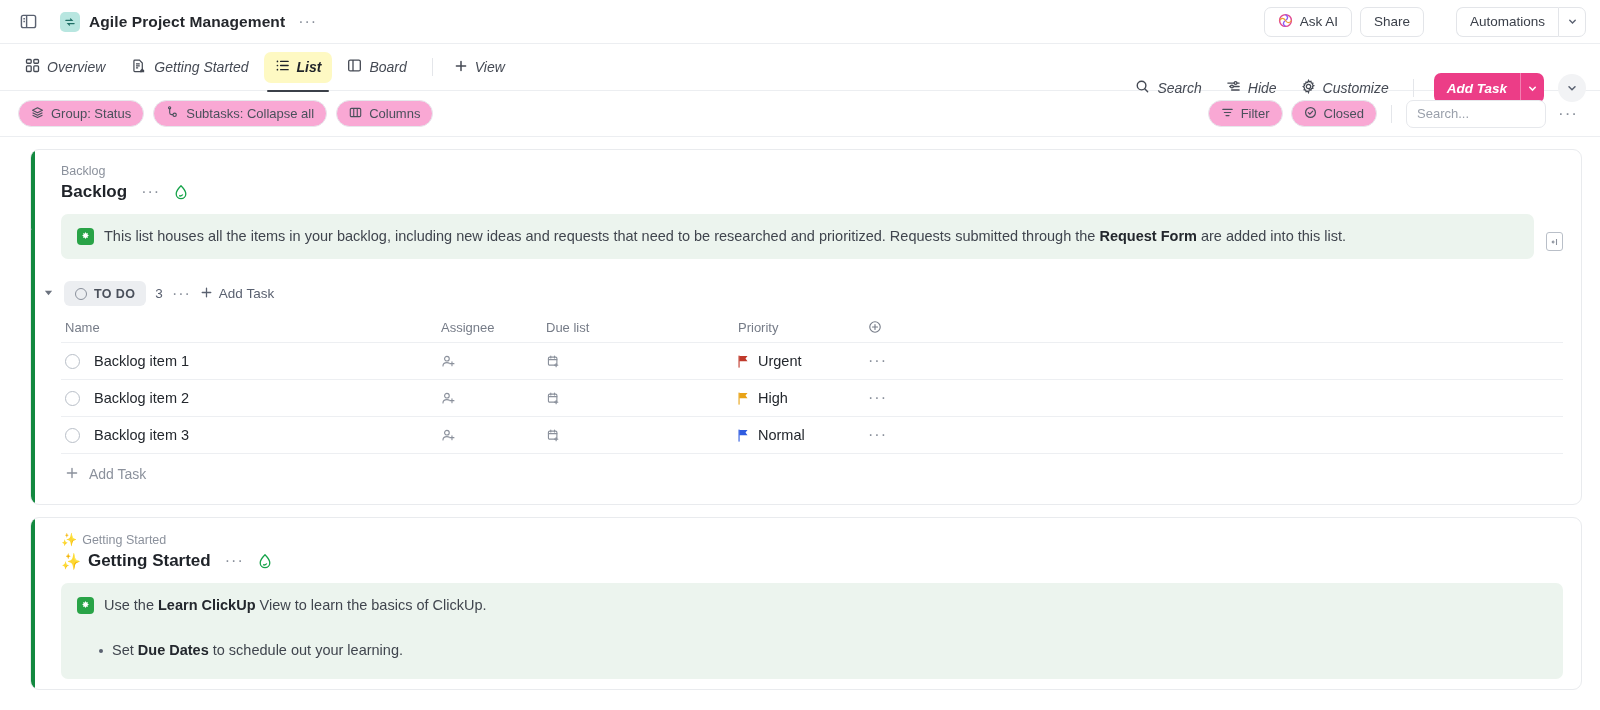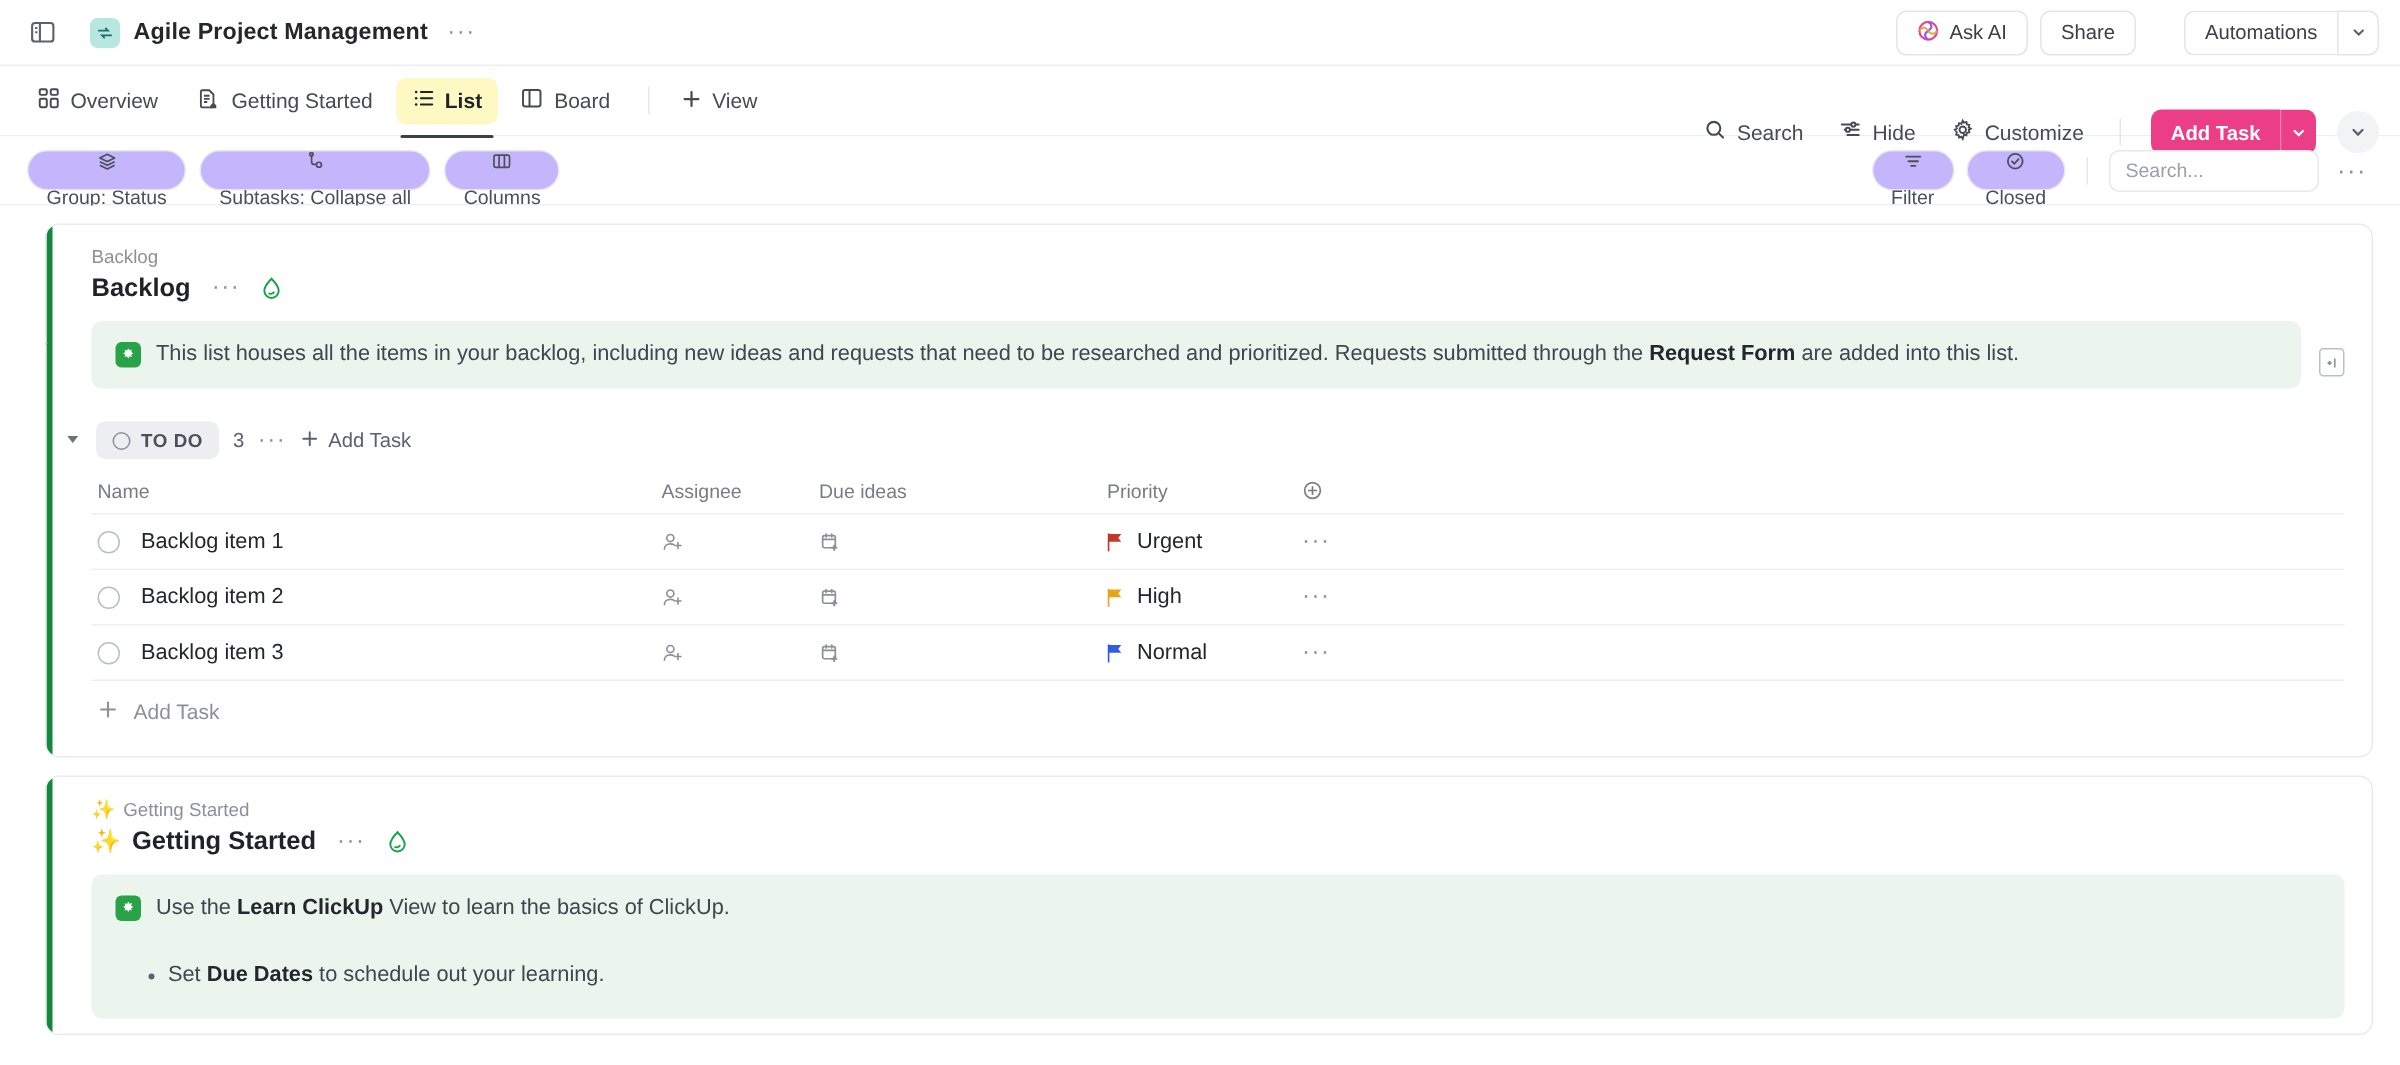--- a/index.html
+++ b/index.html
@@ -41,21 +41,21 @@
   .caret-btn {
     height: 30px; width: 28px; border: 1px solid #e3e5e9; border-radius: 0 7px 7px 0;
     background: #fff; display: flex; align-items: center; justify-content: center;
     color: #5a6170; cursor: pointer;
   }
   .ask-ai-glyph { width: 15px; height: 15px; }
 
   
   .viewbar {
     height: 47px; display: flex; align-items: center; padding: 0 14px;
-    border-bottom: 1px solid #eceef1; background:#fff;
+    border-bottom: 1px solid #eceef1; background:#fff;font-style:italic;
   }
   .vtab {
     height: 31px; padding: 0 11px; border-radius: 7px; display: flex; align-items: center;
     gap: 7px; font-size: 14px; color: #454a54; cursor: pointer; font-weight: 500;
     position: relative; margin-right: 4px;
   }
   .vtab.active { background: #fef9c3; color: #1f2329; font-weight: 600; }
   .vtab.active::after {
     content: ""; position: absolute; left: 3px; right: 3px; bottom: -9px;
     height: 2px; background: #3b4049; border-radius: 2px;
@@ -86,21 +86,21 @@
   }
 
   
   .filterbar {
     height: 46px; display: flex; align-items: center; padding: 0 18px;
     border-bottom: 1px solid #eceef1; background: #fff;
   }
   .pill {
     height: 27px; padding: 0 12px; border: 1px solid #e6e8ec; border-radius: 14px;
     display: flex; align-items: center; gap: 7px; font-size: 13px; color: #4a505b;
-    cursor: pointer; margin-right: 9px; background: #c4b5fd; white-space: nowrap; flex-direction: column;
+    cursor: pointer; margin-right: 9px; background: #f9a8d4; white-space: nowrap;
   }
   .filterbar-right { margin-left: auto; display: flex; align-items: center; gap: 8px; }
   .fsep { width: 1px; height: 18px; background: #e4e6ea; margin: 0 6px; }
   .search-box {
     height: 28px; width: 140px; border: 1px solid #e6e8ec; border-radius: 7px;
     display: flex; align-items: center; padding: 0 10px; font-size: 13px; color: #9aa0ab;
     background: #fff;
   }
   .search-box input {
     border: none; outline: none; font-size: 13px; color: #3b404a; width: 100%;
@@ -473,21 +473,21 @@
                 </svg>
             </span>
             <span>Add Task</span>
           </span>
         </div>
 
         <div class="tbl">
           <div class="thead">
             <div class="c-name">Name</div>
             <div class="c-assignee">Assignee</div>
-            <div class="c-due">Due ideas</div>
+            <div class="c-due">Due list</div>
             <div class="c-priority">Priority</div>
             <div class="c-plus">
               <svg width="14" height="14" viewBox="0 0 15 15" fill="none" stroke="currentColor" stroke-width="1.2" stroke-linecap="round">
                 <circle cx="7.5" cy="7.5" r="5.6"></circle>
                   <path d="M7.5 4.8v5.4M4.8 7.5h5.4"></path>
               </svg>
             </div>
           </div>
 
           <div class="trow">

